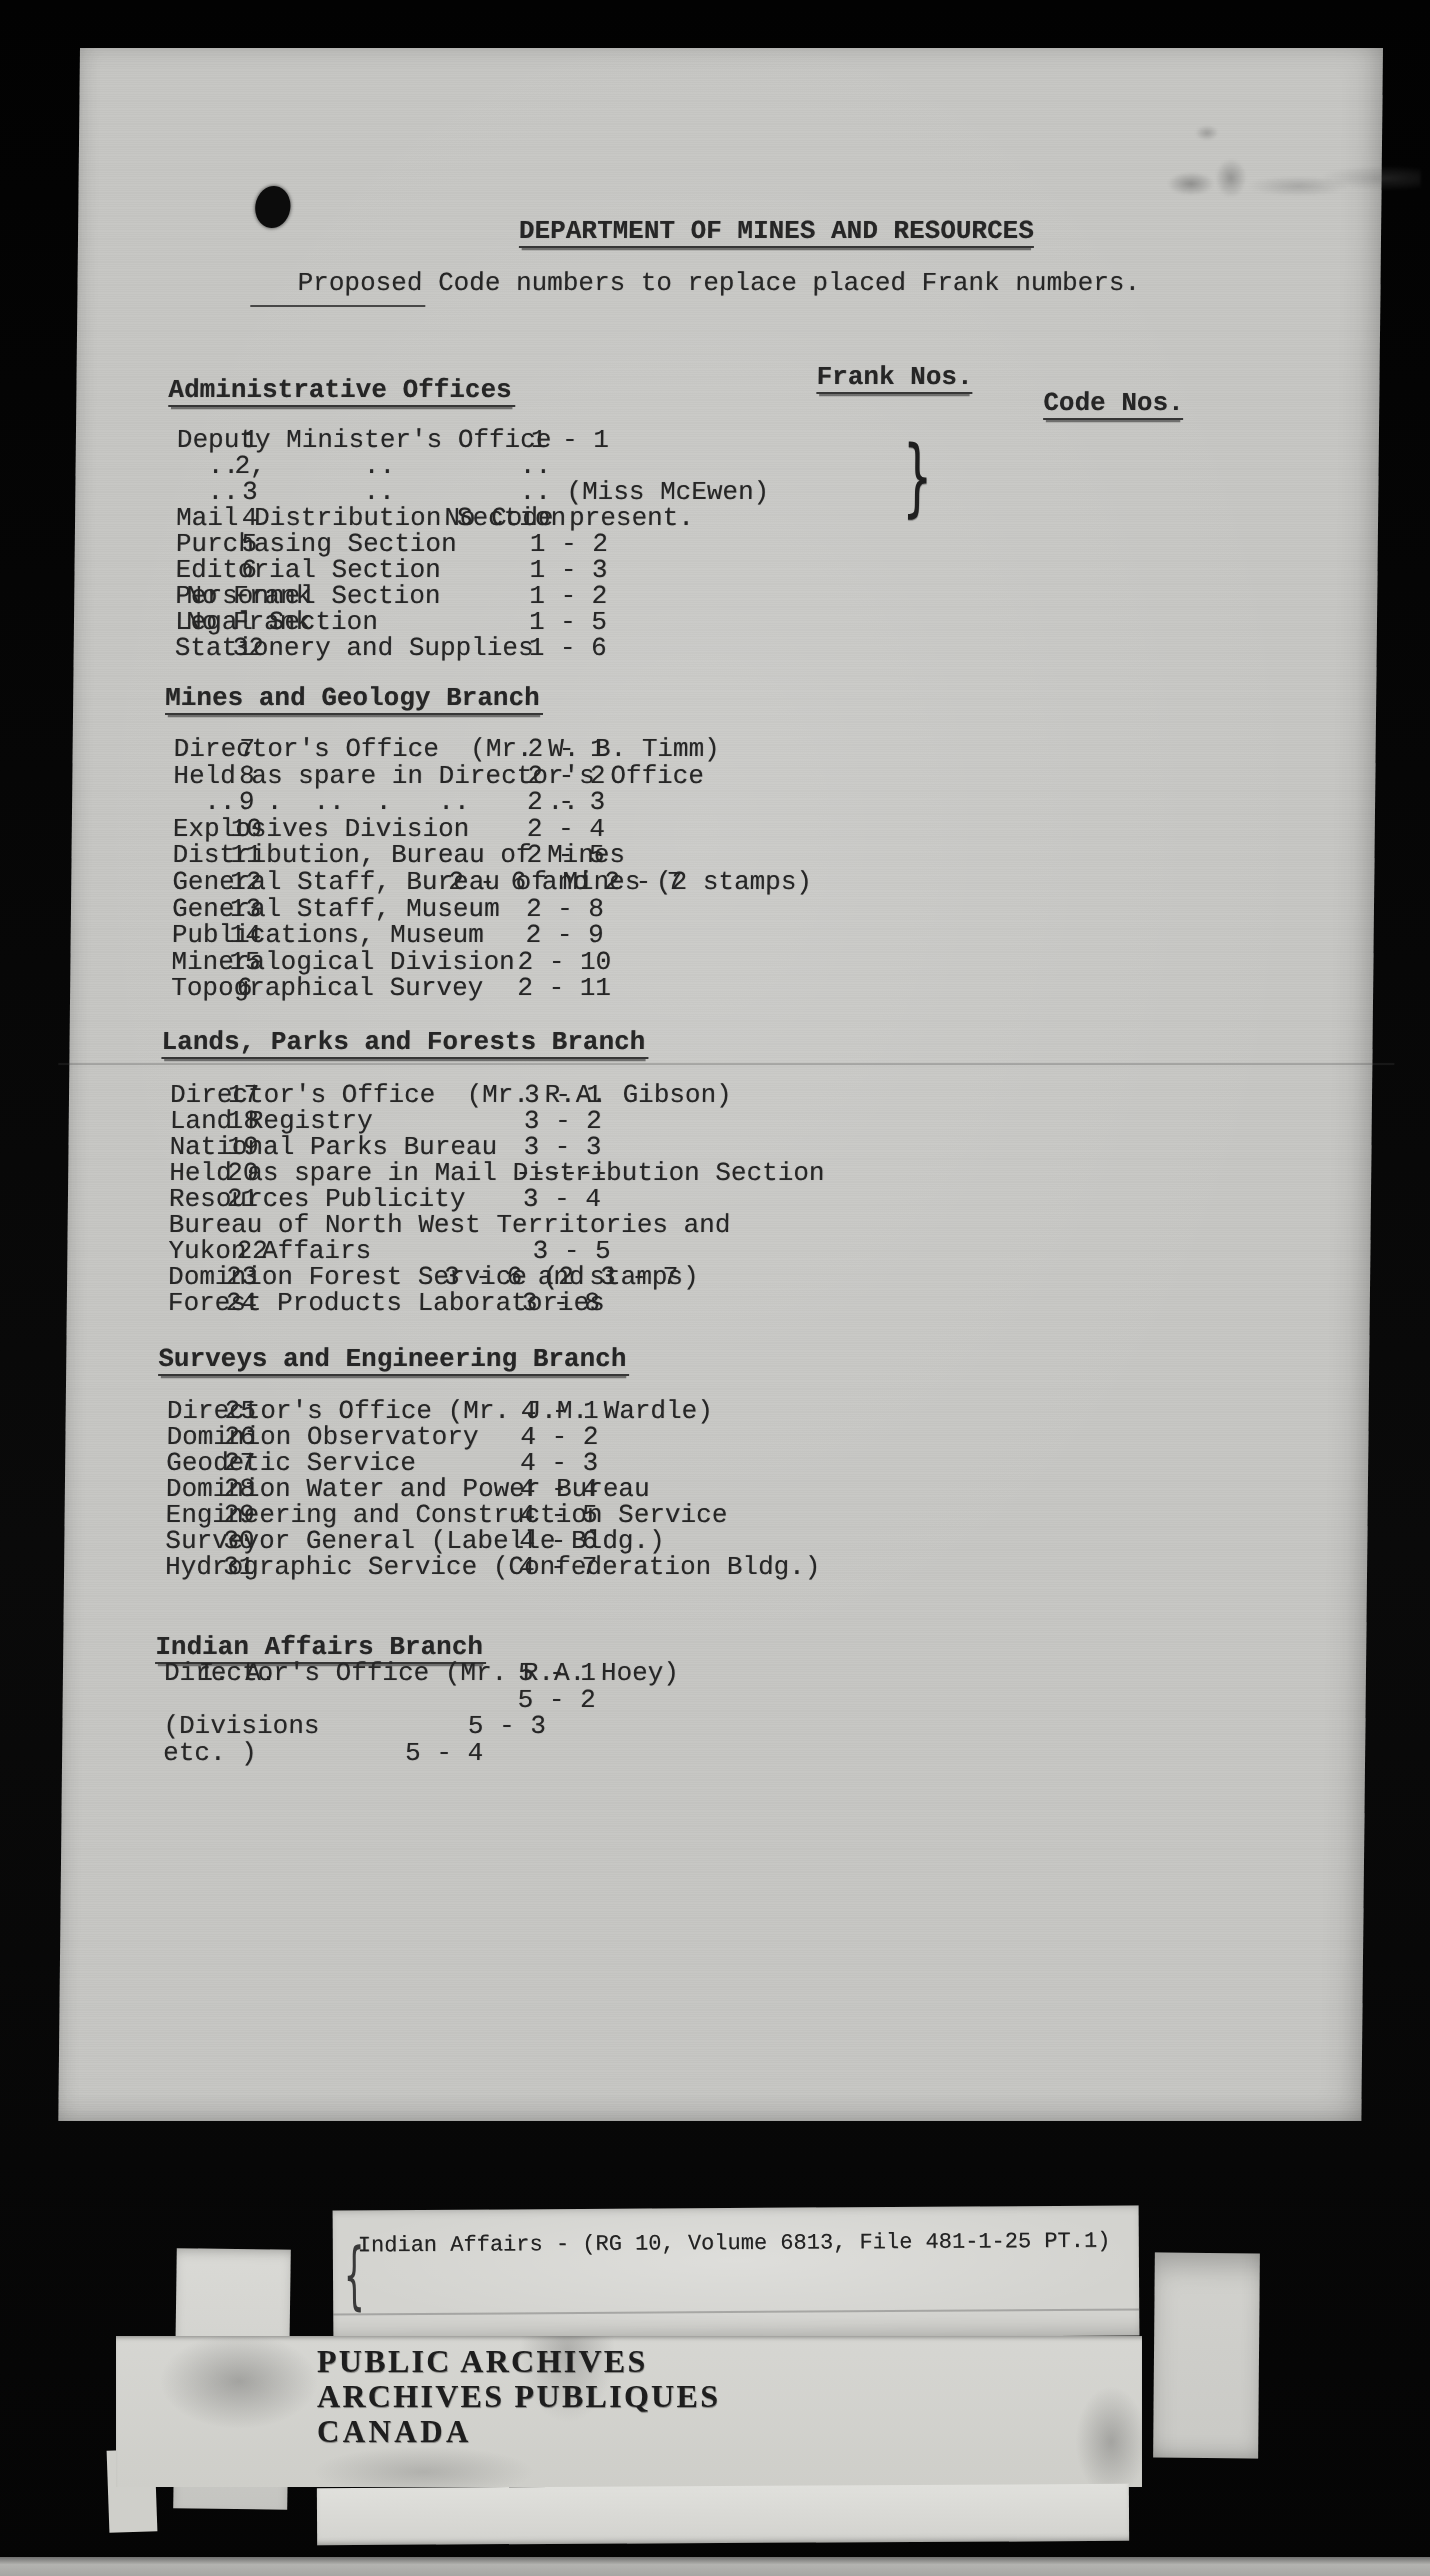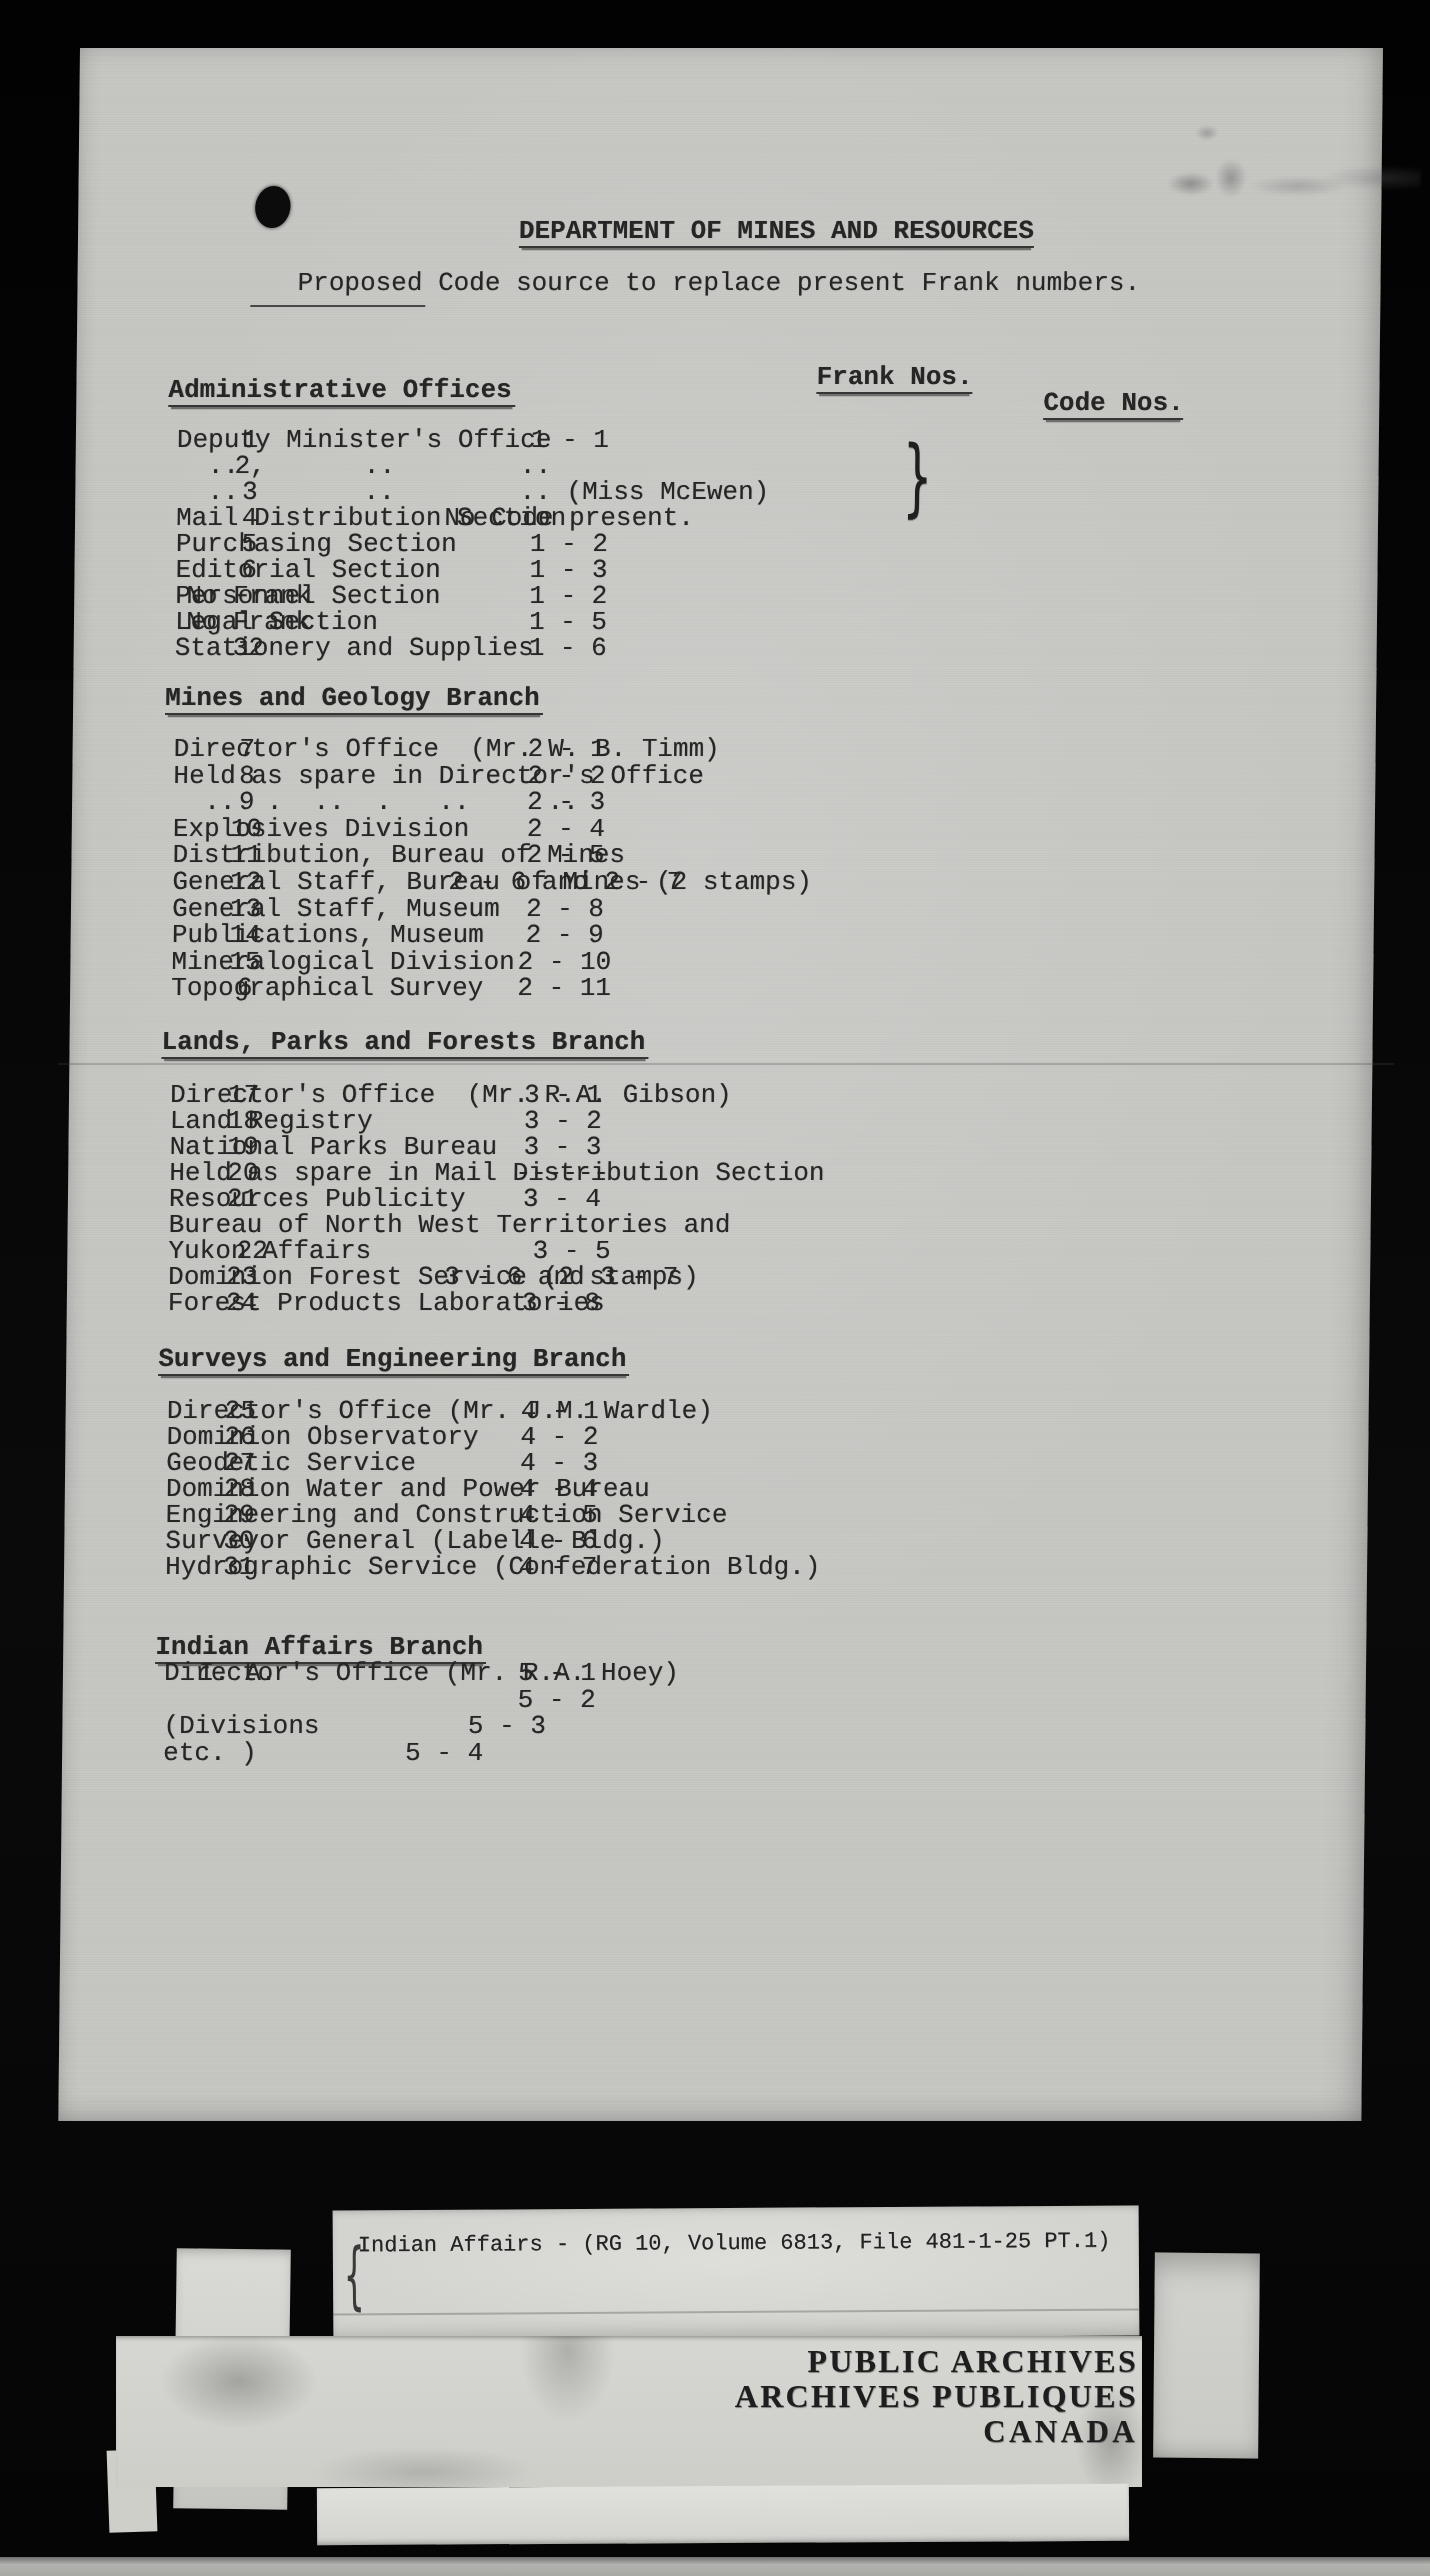--- a/index.html
+++ b/index.html
@@ -97,21 +97,21 @@
                box-shadow:inset -5.7px -11.3px 22.6px -11.3px rgba(0,0,0,0.3),
                           inset 17px 34px 28px -22.6px rgba(0,0,0,0.25);}
   .strip{left:116px;top:2336px;width:1026px;height:151px;
          background:
            radial-gradient(ellipse 113px 68px at 12% 30%, rgba(50,50,50,0.30), rgba(50,50,50,0) 70%),
            radial-gradient(ellipse 68px 102px at 44% 10%, rgba(60,60,60,0.25), rgba(60,60,60,0) 70%),
            radial-gradient(ellipse 147px 34px at 30% 90%, rgba(70,70,70,0.22), rgba(70,70,70,0) 75%),
            radial-gradient(ellipse 51px 79px at 97% 70%, rgba(60,60,60,0.30), rgba(60,60,60,0) 70%),
            linear-gradient(180deg,#d6d6d2,#cecec9);
          box-shadow:inset 0 4.5px 5.7px -3.4px rgba(0,0,0,0.4);}
-  .stamp-text{left:201px;top:8px;width:821px;text-align:right;
+  .stamp-text{left:201px;top:8px;width:821px;text-align:left;
               font-family:"Liberation Serif",serif;font-weight:700;color:#1e1e1e;
               text-shadow:0.6px 0.6px 0.8px rgba(30,30,30,0.45);}
   .stamp-text div{position:static;font-size:32px;line-height:35px;letter-spacing:2.3px;}
   .stamp-text div:last-child{font-size:31px;letter-spacing:3.4px;}
   .bottom-strip{left:317px;top:2486px;width:812px;height:57px;
                 background:linear-gradient(180deg,#e0e0dc,#d2d2ce);transform:rotate(-0.3deg);
                 box-shadow:inset 0 -4.5px 6.8px -3.4px rgba(0,0,0,0.35);}
   .scan-edge{left:0;top:2557px;width:1431px;height:19px;
              background:linear-gradient(180deg,#6f6f6e,#b3b3b0 40%,#a6a6a3);}
 
@@ -133,21 +133,21 @@
 <div class="stage">
 
   <div class="page">
     <div class="ink-dot"></div>
     <div class="smudge"></div>
 
     <div class="title-wrap txt bold">
       <span class="u">DEPARTMENT OF MINES AND RESOURCES</span>
     </div>
 
-    <div class="subtitle txt">Proposed Code source to replace present Frank numbers.</div>
+    <div class="subtitle txt">Proposed Code numbers to replace placed Frank numbers.</div>
     <div class="lead-underline"></div>
 
     <div class="col-headers txt bold">
       <div class="col-frank"><span class="u">Frank Nos.</span></div>
       <div class="col-code"><span class="u">Code Nos.</span></div>
     </div>
 
     <div id="sections">
         <div class="section">
           <div class="sec-heading txt bold" style="top: 329px;"><span class="u">Administrative Offices</span></div>

